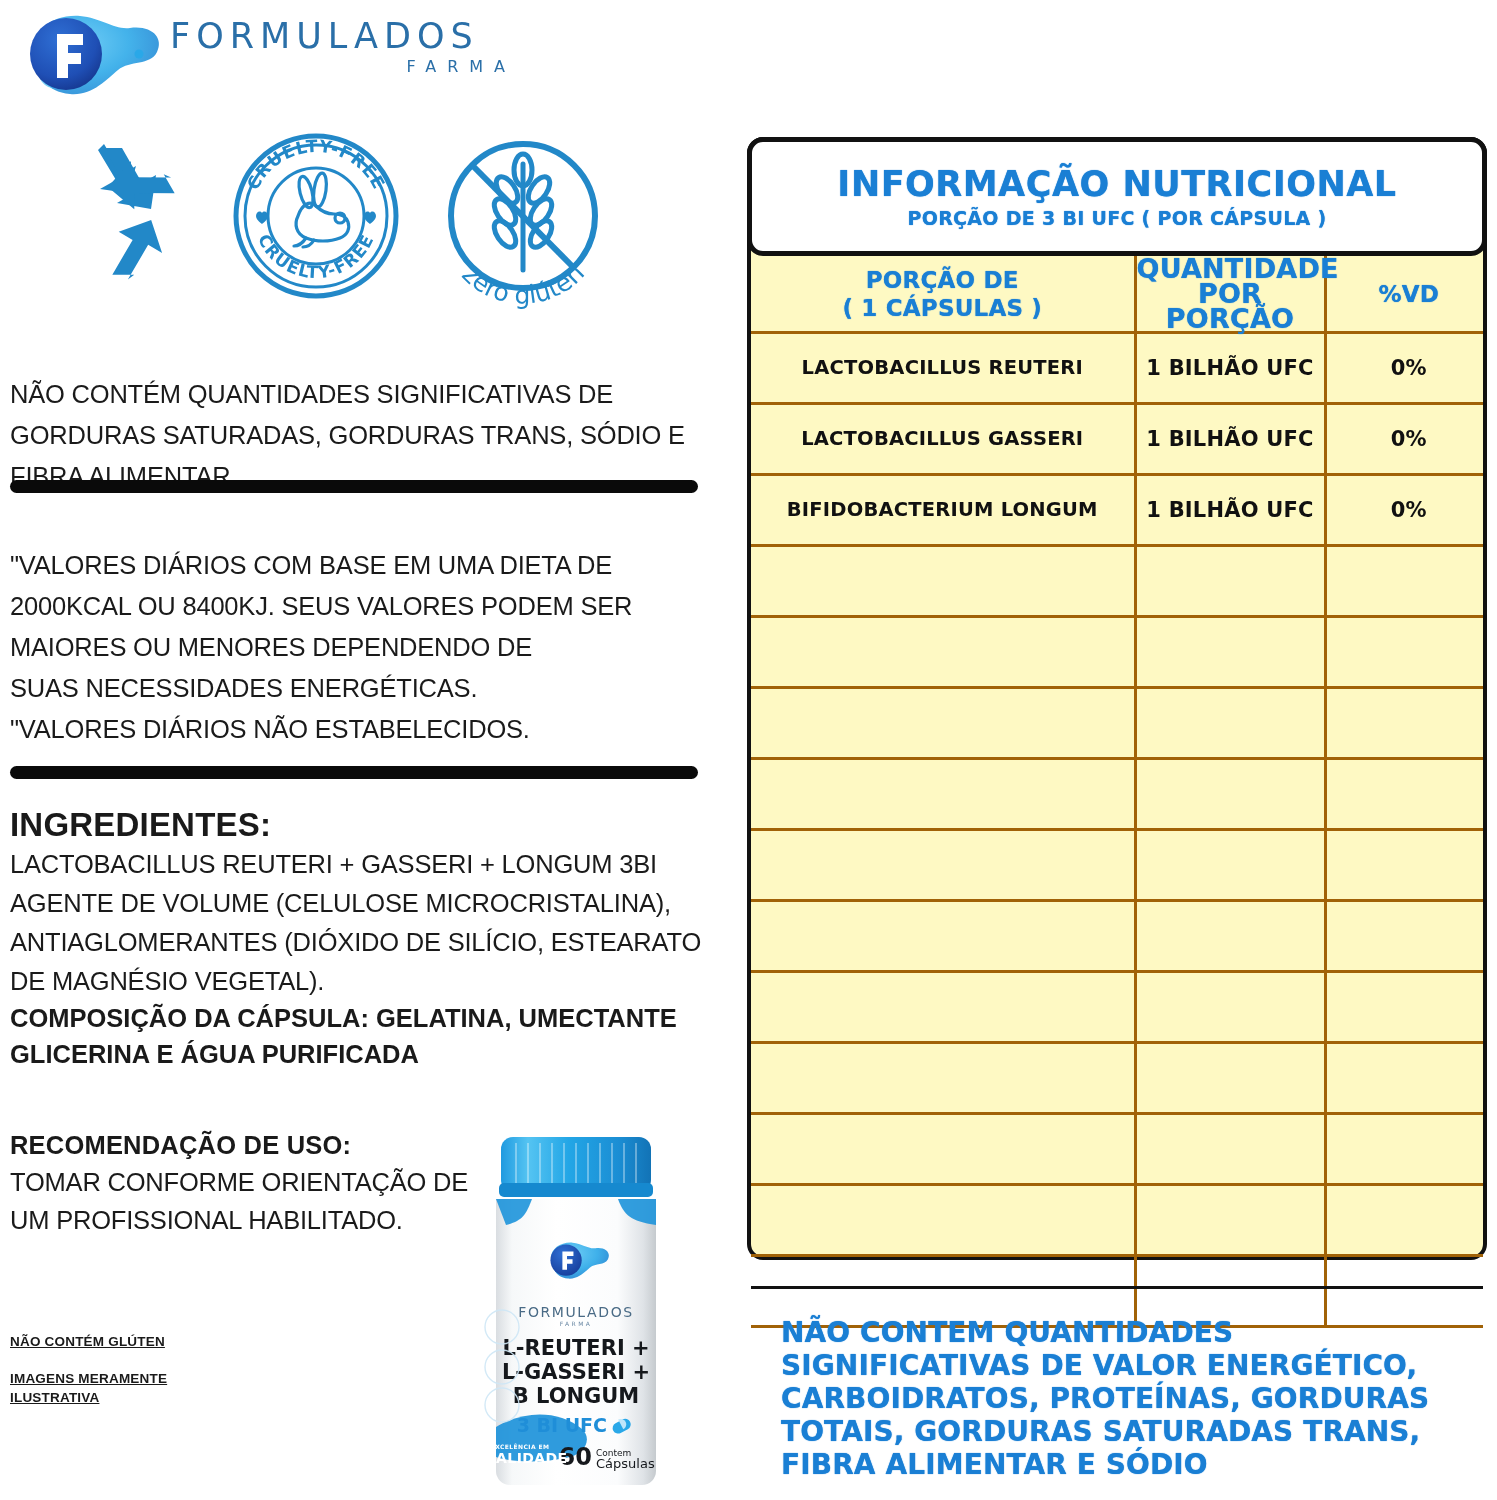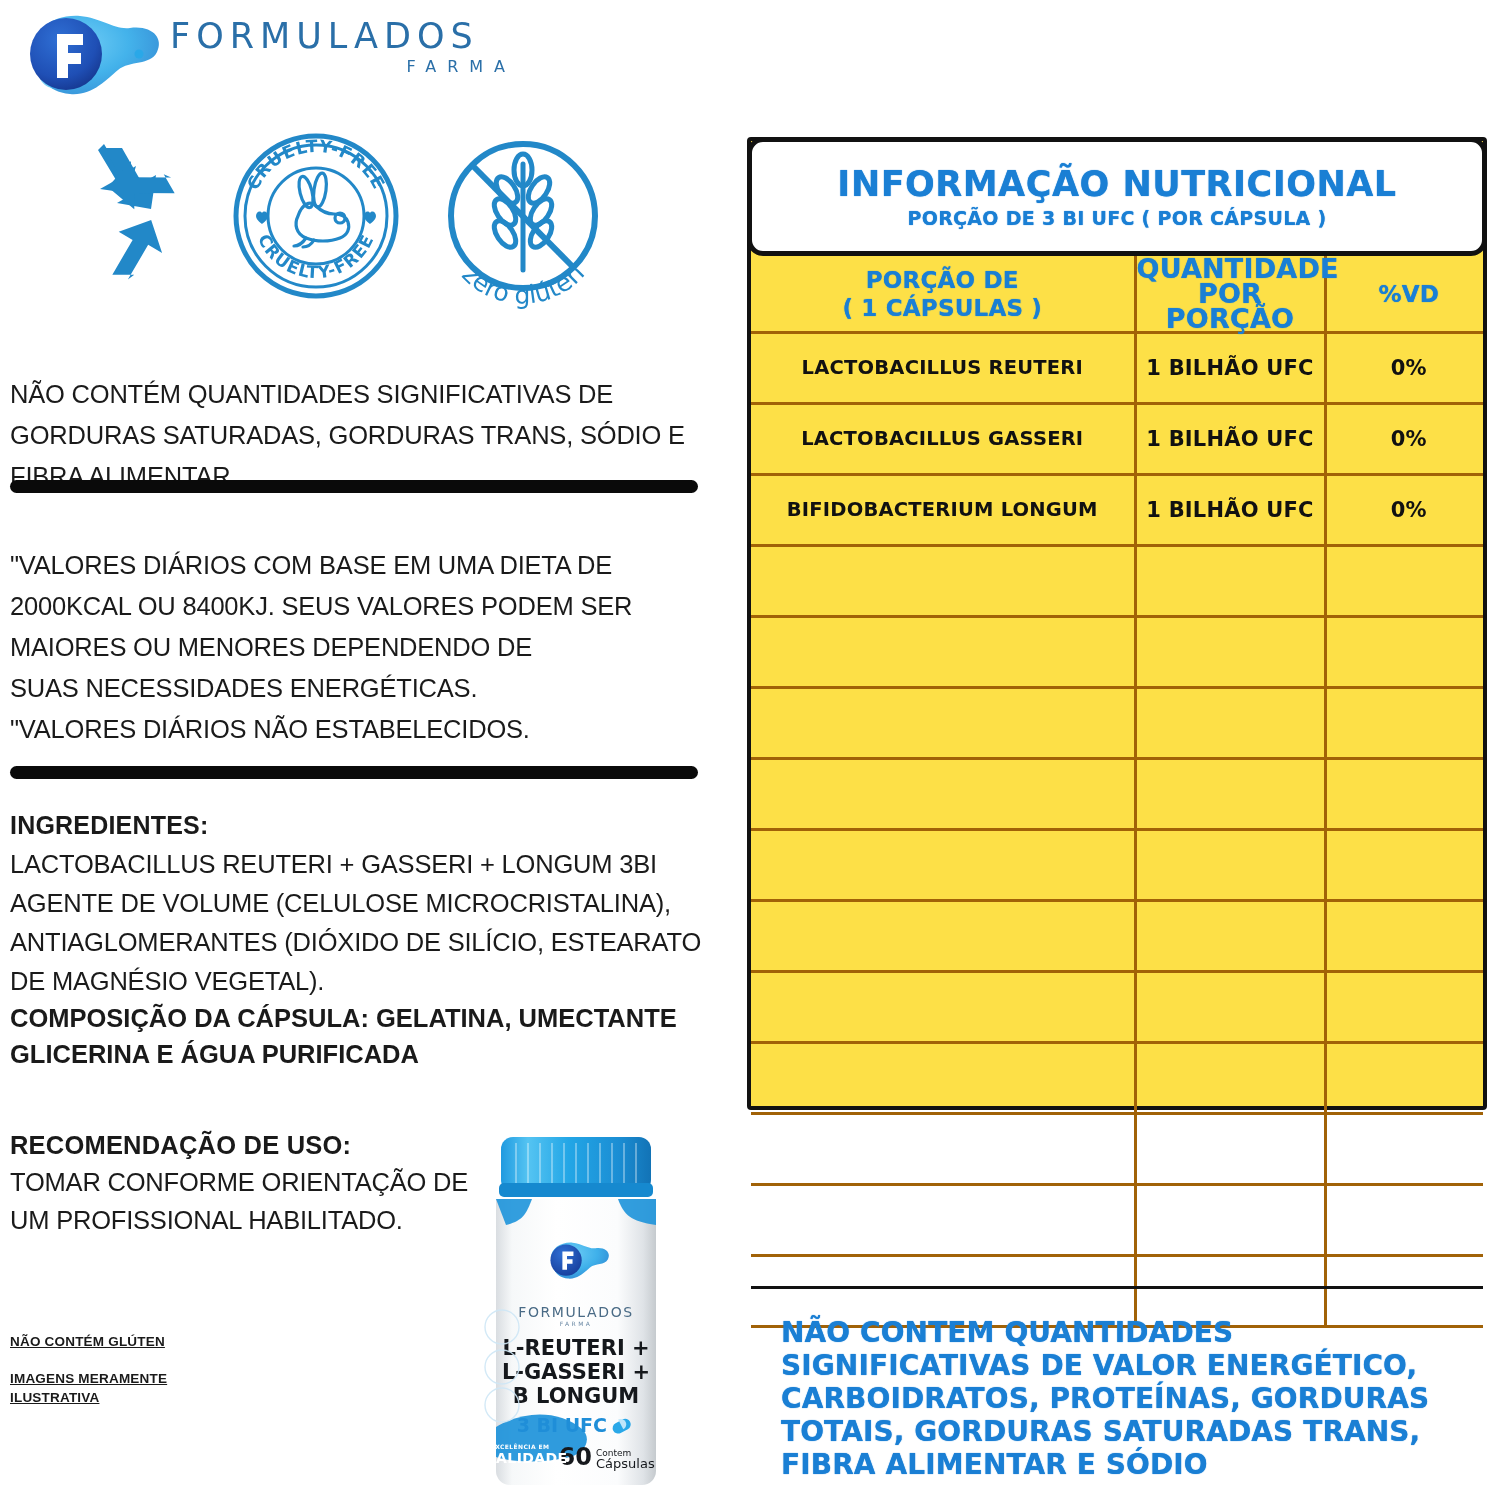--- a/index.html
+++ b/index.html
@@ -52,21 +52,21 @@
   .rule-1{top:480px;}
   .rule-2{top:766px;}
 
   .p-daily{
     left:10px;top:545px;width:700px;
     font-size:25.5px;line-height:41px;letter-spacing:-0.2px;
   }
 
   .h-ingredientes{
     left:10px;top:808px;width:700px;
-    font-size:25px;font-weight:bold;line-height:34px;letter-spacing:0.2px;
+    font-size:33px;font-weight:bold;line-height:34px;letter-spacing:0.2px;
   }
   .p-ingredientes{
     left:10px;top:845px;width:700px;
     font-size:25.5px;line-height:39px;letter-spacing:-0.2px;
   }
 
   .h-composicao{
     left:10px;top:1000px;width:700px;
     font-size:25.5px;font-weight:bold;line-height:36px;letter-spacing:0px;
   }
@@ -86,22 +86,22 @@
     letter-spacing:0.2px;
   }
   .fineprint p{margin:0 0 18px 0;text-decoration:underline;}
   .fineprint p:last-child{margin-bottom:0;}
 
   
   .bottle{position:absolute;left:466px;top:1127px;width:220px;height:373px;}
 
   
   .tablewrap{
-    position:absolute;left:747px;top:137px;width:740px;height:973px;
-    border:4px solid #111;border-radius:4px;background:#fde047;box-sizing:border-box;
+    position:absolute;left:747px;top:137px;width:740px;height:1123px;
+    border:4px solid #111;border-radius:16px;background:#fef9c3;box-sizing:border-box;
   }
   .title-box{
     position:absolute;left:-4px;top:-4px;width:740px;height:119px;
     border:5px solid #111;border-radius:16px;background:#fff;box-sizing:border-box;
     display:flex;flex-direction:column;align-items:center;justify-content:center;
   }
   .t-main{
     font-family:"DejaVu Sans", sans-serif;
     font-size:35px;font-weight:bold;color:#1a7fd4;letter-spacing:0.5px;
     text-shadow:0 0 1px #1a7fd4;line-height:40px;white-space:nowrap;

